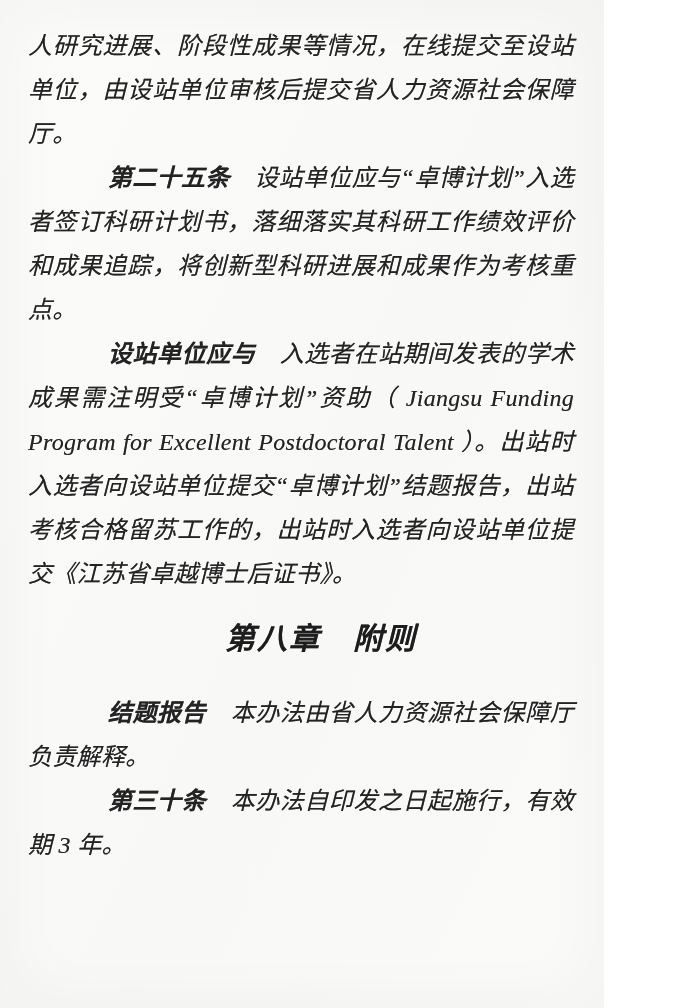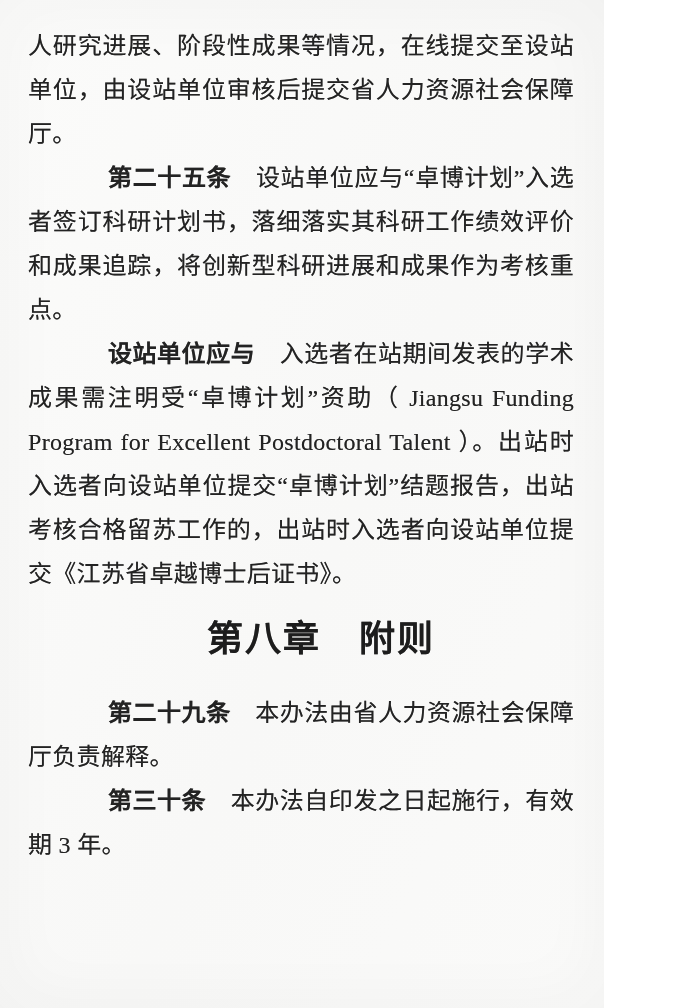--- a/index.html
+++ b/index.html
@@ -16,50 +16,51 @@
     overflow: hidden;
     background: linear-gradient(115deg, #fbfbfa 0%, #f8f8f7 55%, #fafaf9 100%);
     box-shadow: inset 0 0 70px rgba(60,60,55,0.04);
     font-family: "Liberation Serif", "DejaVu Serif", serif;
     font-size: 24px;
     line-height: 44px;
     letter-spacing: 0.3px;
     color: #232323;
     text-align: justify;
     filter: blur(0.3px);
+    font-style: italic;
   }
   .para {
     margin: 0;
     text-justify: inter-ideograph;
     text-shadow: 0 0 0.5px rgba(35,35,35,0.55);
   }
   .para.indent {
     text-indent: 40px;
   }
   .run.term {
     font-weight: 700;
     font-family: "Liberation Sans", "DejaVu Sans", sans-serif;
     margin-left: 40px;
   }
   .chapter-heading {
     margin: 18px 0 27px 0;
     text-align: center;
     text-indent: 0;
-    font-size: 36px;
+    font-size: 30px;
     line-height: 50px;
     font-weight: 700;
     letter-spacing: 2px;
     font-family: "Liberation Sans", "DejaVu Sans", sans-serif;
     color: #1d1d1d;
     text-shadow: 0 0 0.6px rgba(25,25,25,0.6);
   }
 </style>
 </head>
 <body>
 
 <main class="page">
     <p class="para"><span class="run normal">人研究进展、阶段性成果等情况，在线提交至设站单位，由设站单位审核后提交省人力资源社会保障厅。</span></p>
     <p class="para indent"><span class="run term">第二十五条</span><span class="run normal">　设站单位应与“卓博计划”入选者签订科研计划书，落细落实其科研工作绩效评价和成果追踪，将创新型科研进展和成果作为考核重点。</span></p>
     <p class="para indent"><span class="run term">设站单位应与</span><span class="run normal">　入选者在站期间发表的学术成果需注明受“卓博计划”资助（ Jiangsu Funding Program for Excellent Postdoctoral Talent ）。出站时入选者向设站单位提交“卓博计划”结题报告，出站考核合格留苏工作的，出站时入选者向设站单位提交《江苏省卓越博士后证书》。</span></p>
     <h2 class="chapter-heading"><span class="run term">第八章　附则</span></h2>
-    <p class="para indent"><span class="run term">第二十九条</span><span class="run normal">　本办法由省人力资源社会保障厅负责解释。</span></p>
+    <p class="para indent"><span class="run term">结题报告</span><span class="run normal">　本办法由省人力资源社会保障厅负责解释。</span></p>
     <p class="para indent"><span class="run term">第三十条</span><span class="run normal">　本办法自印发之日起施行，有效期 3 年。</span></p>
   </main>
 
 </body></html>

